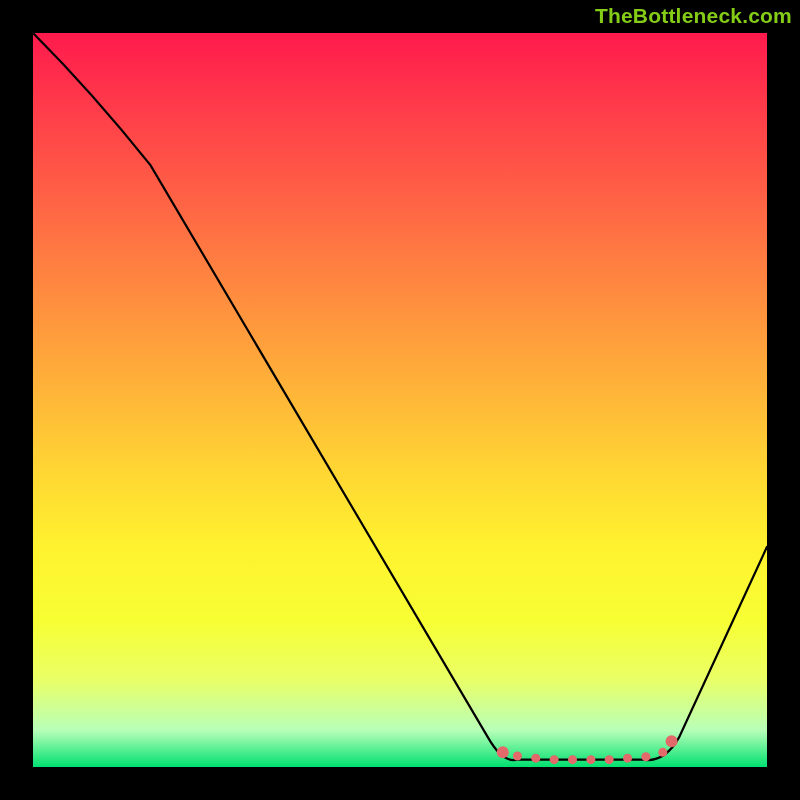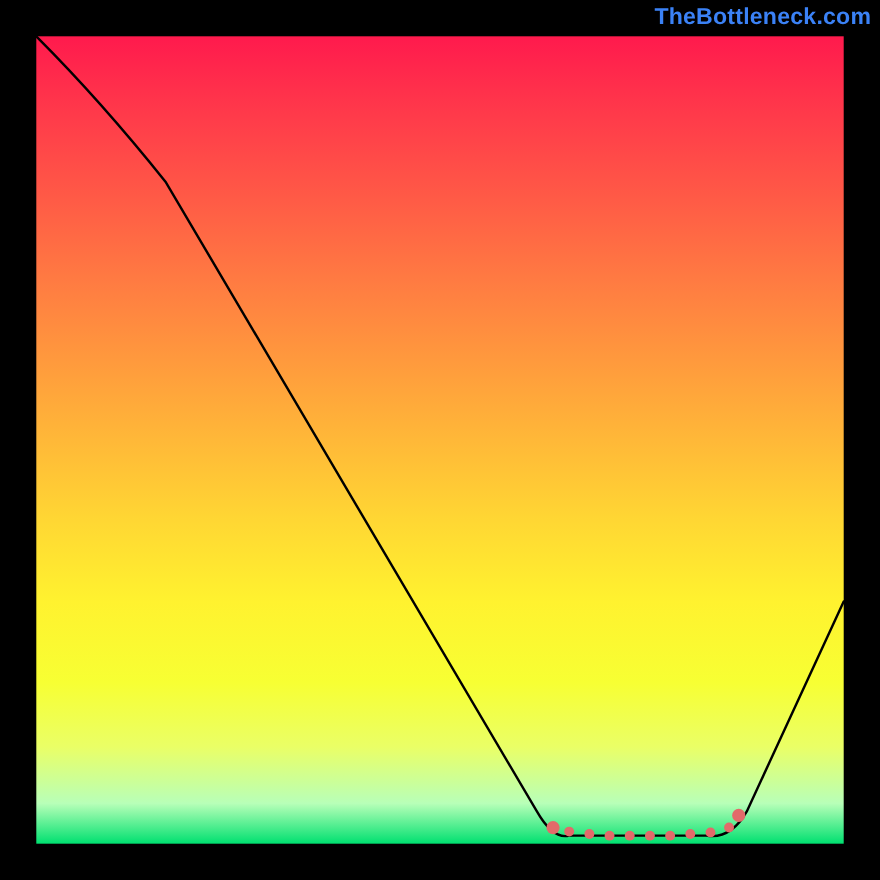--- a/index.html
+++ b/index.html
@@ -45,21 +45,21 @@
     left: 0;
     top: 0;
     width: 734px;
     height: 734px;
     overflow: visible;
   }
   .watermark {
     position: absolute;
     top: 4px;
     right: 8px;
-    color: #3b82f6;
+    color: #84cc16;
     font-size: 21px;
     font-weight: 600;
     letter-spacing: 0.2px;
     user-select: none;
   }
 </style>
 </head>
 <body>
 
 <div class="frame">

